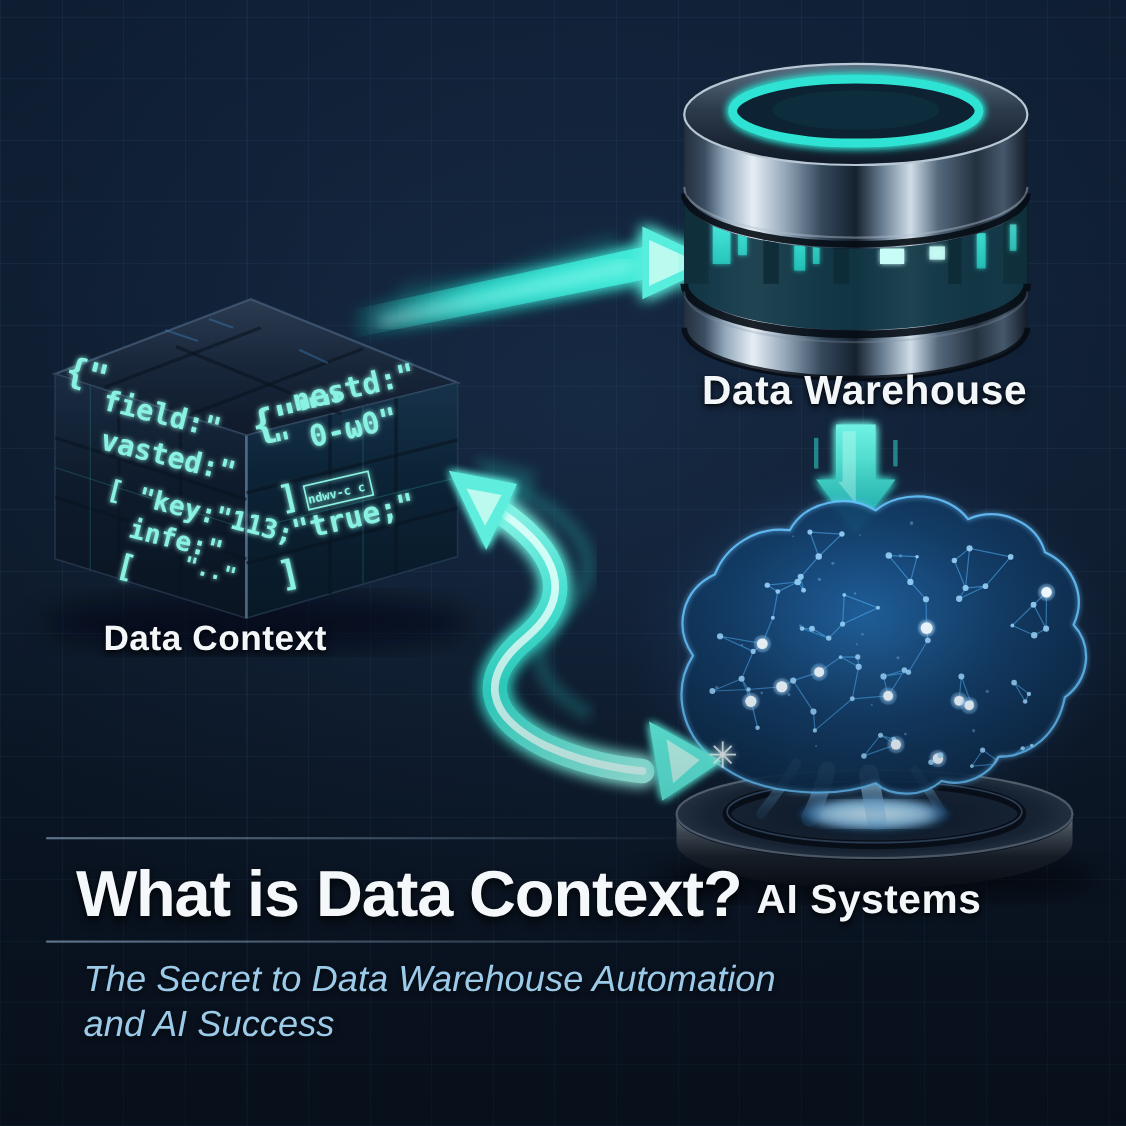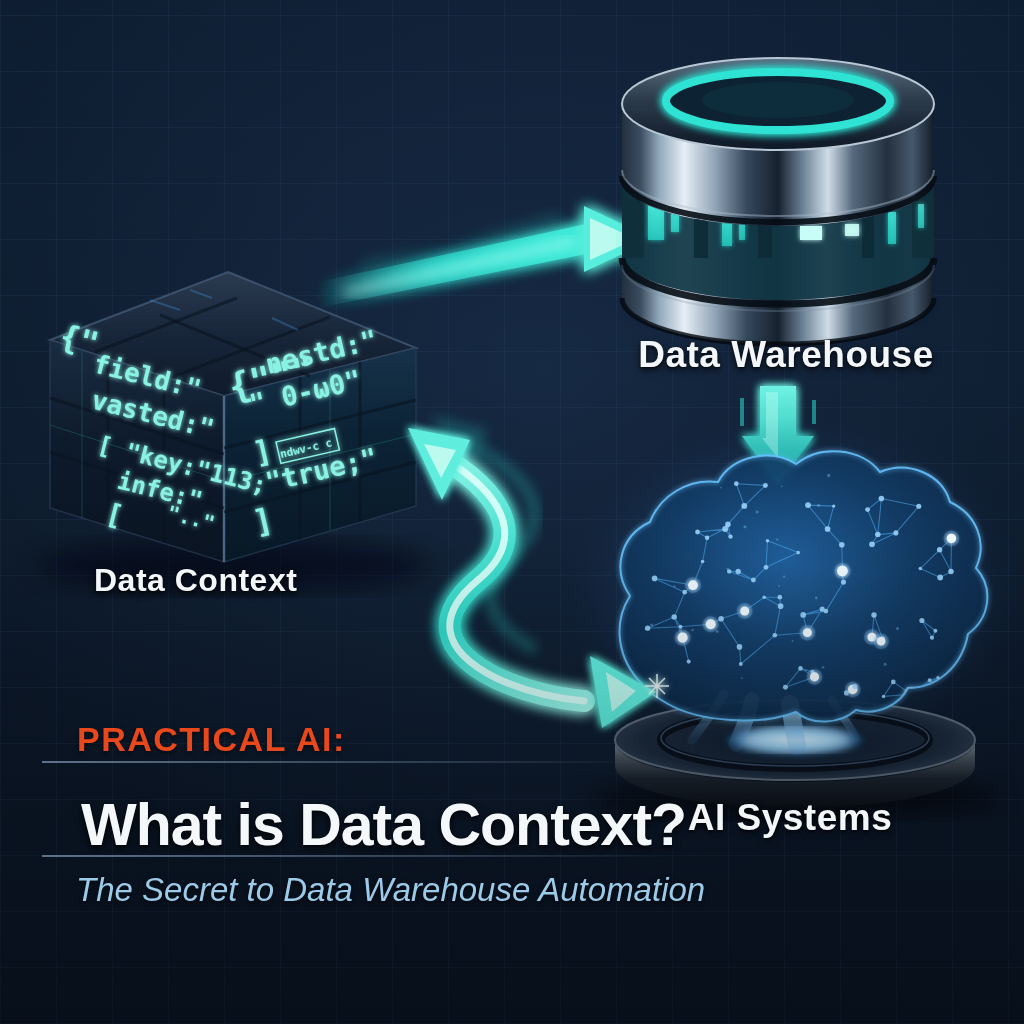--- a/index.html
+++ b/index.html
@@ -24,21 +24,21 @@
     text-shadow:0 3px 7px rgba(0,0,0,.75), 0 1px 2px rgba(0,0,0,.6);}
   .label-warehouse{left:620px;top:334px;width:332px;text-align:center;font-size:37px;letter-spacing:.5px;}
   .label-context{left:94px;top:562px;font-size:32px;letter-spacing:.5px;}
   .label-ai{left:615px;top:797px;width:350px;text-align:center;font-size:37px;letter-spacing:.5px;}
   .kicker{position:absolute;left:77px;top:720px;font-size:34px;font-weight:700;letter-spacing:1.5px;
     color:#e8481b;text-shadow:0 2px 4px rgba(0,0,0,.55);}
   .divider{position:absolute;height:2px;
     background:linear-gradient(90deg, rgba(162,192,222,.55), rgba(162,192,222,.25) 60%, rgba(162,192,222,0));}
   .d1{left:42px;top:761px;width:600px;}
   .d2{left:42px;top:855px;width:632px;}
-  .main-title{position:absolute;left:69px;top:779px;margin:12px;font-size:59px;font-weight:700;
+  .main-title{position:absolute;left:69px;top:779px;margin:0;font-size:59px;font-weight:700;
     letter-spacing:-1px;color:#f5f8fb;text-shadow:0 4px 9px rgba(0,0,0,.7), 0 1px 2px rgba(0,0,0,.6);}
   .subtitle{position:absolute;font-size:33px;color:#9ccbe9;text-shadow:0 2px 5px rgba(0,0,0,.6);font-style:italic;}
   .s1{left:76px;top:871px;}
   .s2{left:76px;top:912px;}
   .code{font-family:"DejaVu Sans Mono",monospace;font-weight:bold;fill:#8af2e2;}
 </style>
 </head>
 <body>
 
 <div class="stage">
@@ -432,19 +432,19 @@
     </g>
   </g>
 </svg>
 
 <div class="vignette"></div>
 
 <div class="label label-warehouse">Data Warehouse</div>
 <div class="label label-context">Data Context</div>
 <div class="label label-ai">AI Systems</div>
 
-<div class="kicker">PRACTICAL AI:</div>
 <div class="divider d1"></div>
 <h1 class="main-title">What is Data Context?</h1>
 <div class="divider d2"></div>
 <div class="subtitle s1">The Secret to Data Warehouse Automation</div>
+<div class="subtitle s2">and AI Success</div>
 
 </div>
 
 </body></html>

